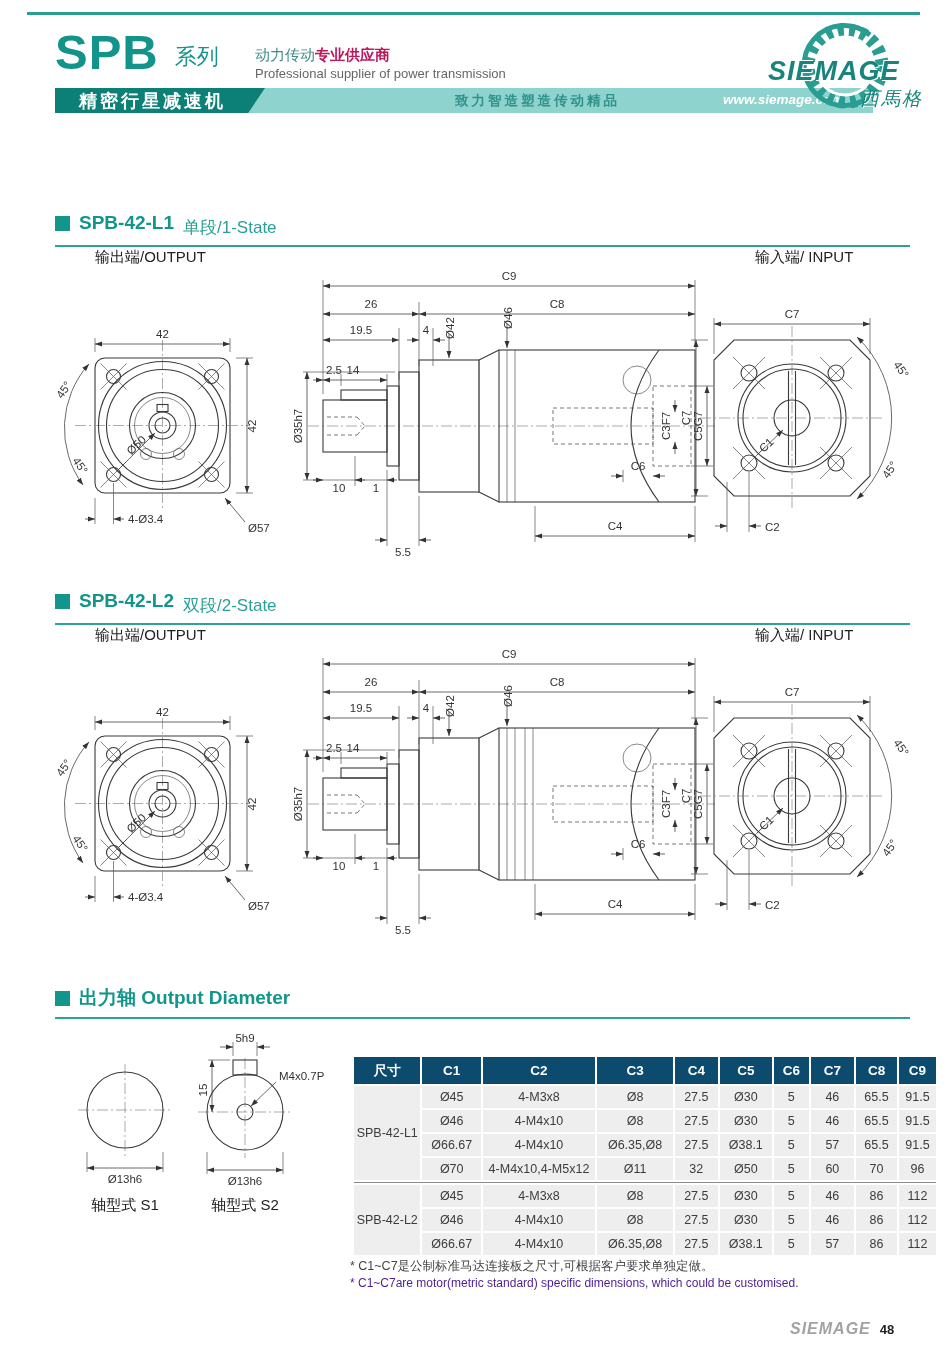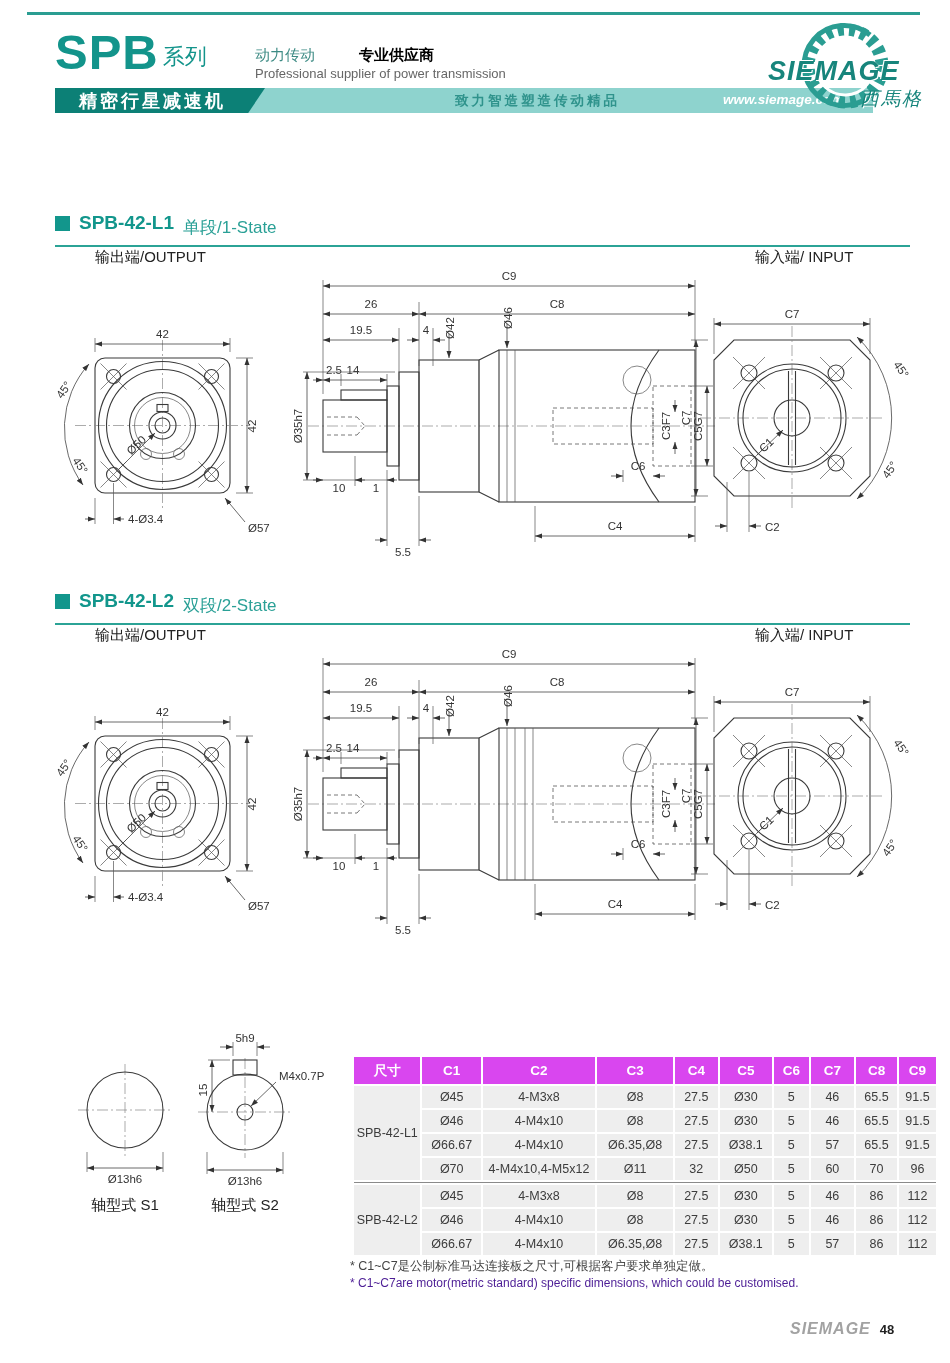--- a/index.html
+++ b/index.html
@@ -1,26 +1,26 @@
 <!DOCTYPE html>
 <html><head>
 <meta charset="utf-8">
 <style>
   html,body{margin:0;padding:0;background:#e8e8e8;}
   #page{position:relative;width:950px;height:1363px;background:#ffffff;margin:0 auto;
         font-family:"Liberation Sans",sans-serif;overflow:hidden;}
   .abs{position:absolute;}
   
   #top-rule{left:27px;top:12px;width:893px;height:3px;background:#2a9d92;}
-  #spb-block{left:55px;top:30px;display:flex;align-items:flex-end;gap:4px;}
+  #spb-block{left:55px;top:30px;display:flex;align-items:flex-end;gap:16px;}
   #spb-big{font-size:49px;line-height:44px;font-weight:bold;color:#13948b;letter-spacing:1px;}
   #spb-suffix{font-size:22px;color:#13948b;padding-bottom:2px;}
   #tagline{left:255px;top:46px;}
   #tagline .cn{font-size:15px;color:#3d8b84;}
-  #tagline .cn b{color:#000000;padding-left:44px;}
+  #tagline .cn b{color:#be185d;}
   #tagline .en{font-size:13px;color:#666;margin-top:1px;}
   #banner{left:55px;top:88px;width:818px;height:25px;background:#8ed3ce;}
   #banner-dark{position:absolute;left:0;top:0;height:100%;width:210px;background:#0c8076;
                clip-path:polygon(0 0,100% 0,92% 100%,0 100%);display:flex;align-items:center;}
   #banner-dark span{color:#fff;font-weight:bold;font-size:18px;letter-spacing:3px;padding-left:24px;}
   #banner-slogan{position:absolute;left:400px;top:4px;font-size:13.5px;color:#2f938c;letter-spacing:3px;font-weight:bold;}
   #banner-url{position:absolute;left:632px;top:4px;font-size:13.5px;color:#fff;font-weight:bold;font-style:italic;margin-left:36px;}
   #logo{left:768px;top:24px;width:170px;height:92px;}
   #logo-gear{position:absolute;left:26px;top:-6px;}
   #logo-name{position:absolute;left:0px;top:32px;font-size:27px;font-weight:bold;font-style:italic;
@@ -37,21 +37,21 @@
   
   svg text.dim{font-size:11.5px;fill:#333;font-family:"Liberation Sans",sans-serif;}
   svg text.lbl{font-size:15px;fill:#222;font-family:"Liberation Sans",sans-serif;}
   svg line.ol,svg path.ol,svg rect.ol,svg circle.ol{stroke:#3a3a3a;stroke-width:1.1;fill:none;}
   svg line.th,svg path.th,svg circle.th{stroke:#555;stroke-width:0.7;fill:none;}
   svg line.dl,svg path.dl{stroke:#444;stroke-width:0.8;fill:none;}
   svg .cl{stroke:#888;stroke-width:0.7;stroke-dasharray:11 3 2 3;fill:none;}
   svg .dsh{stroke:#555;stroke-width:0.8;stroke-dasharray:4 3;fill:none;}
   
   #dim-table{position:absolute;left:352px;top:1055px;width:586px;border-collapse:separate;border-spacing:2px;}
-  #dim-table th{background:#d946ef;color:#fff;font-size:13.5px;font-weight:bold;height:27px;padding:0 2px;}
+  #dim-table th{background:#0c4a6e;color:#fff;font-size:13.5px;font-weight:bold;height:27px;padding:0 2px;}
   #dim-table td{background:#eeeeee;color:#3c3c3c;font-size:12.5px;text-align:center;height:22px;padding:0 2px;}
   #dim-table td.model{font-size:12.5px;}
   #dim-table tr.divider td{background:#8a8a8a;height:1px;padding:0;line-height:1px;}
   .note{position:absolute;left:350px;font-size:12.5px;color:#444;}
   .note.en{font-size:12px;color:#4c1d95;}
   #footer{position:absolute;left:790px;top:1320px;display:flex;align-items:baseline;gap:9px;}
   #footer .brand{font-size:16px;font-weight:900;font-style:italic;color:#a2a2a2;letter-spacing:1px;}
   #footer .page{font-size:13px;font-weight:bold;color:#222;}
 </style>
 </head>
@@ -435,20 +435,24 @@
       <line class="th" x1="672" y1="242" x2="672" y2="292"></line>
       <line class="th" x1="694" y1="232" x2="694" y2="292"></line>
       <line class="dl" x1="660" y1="286" x2="672" y2="286" marker-end="url(#m2a)"></line>
       <line class="dl" x1="706" y1="286" x2="694" y2="286" marker-end="url(#m2a)"></line>
       <text class="dim" x="710" y="291" text-anchor="start">C2</text>
       <path class="dl" d="M 802,97 A 112,112 0 0 1 802,259" marker-start="url(#m2a)" marker-end="url(#m2a)"></path>
       <text class="dim" x="843" y="132" text-anchor="middle" transform="rotate(55 843 132)">45°</text>
       <text class="dim" x="838" y="232" text-anchor="middle" transform="rotate(-55 838 232)">45°</text>
     </svg>
 
+  <div class="sec" style="top:985px">
+    <span class="sq"></span>
+    <span class="m">出力轴 Output Diameter</span>
+  </div>
 
   <svg class="abs" id="svg-shaft" style="left:60px;top:1030px" width="300" height="190" viewBox="0 0 300 190">
     <defs>
       <marker id="sa" markerWidth="10" markerHeight="8" refX="9" refY="4" orient="auto-start-reverse">
         <path d="M0,0.8 L9,4 L0,7.2 z" fill="#333"></path>
         </marker>
     </defs>
 
     <line class="cl" x1="18" y1="80" x2="112" y2="80"></line>
       <line class="cl" x1="65" y1="34" x2="65" y2="126"></line>

